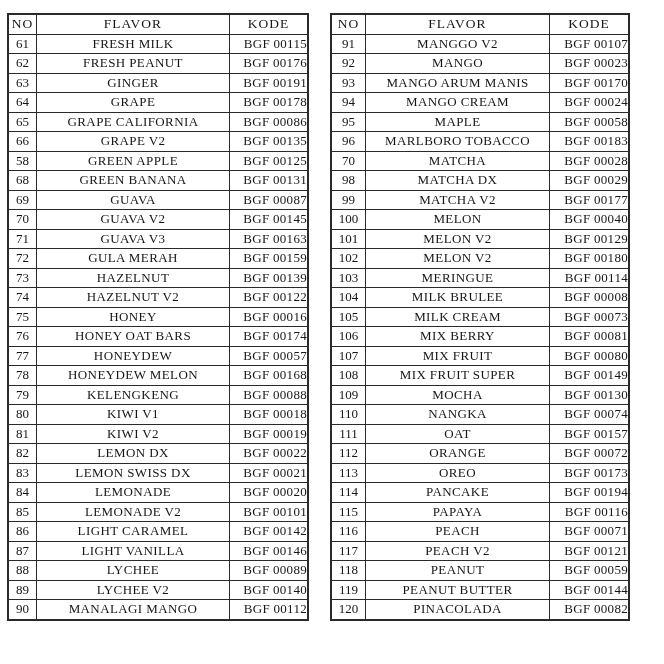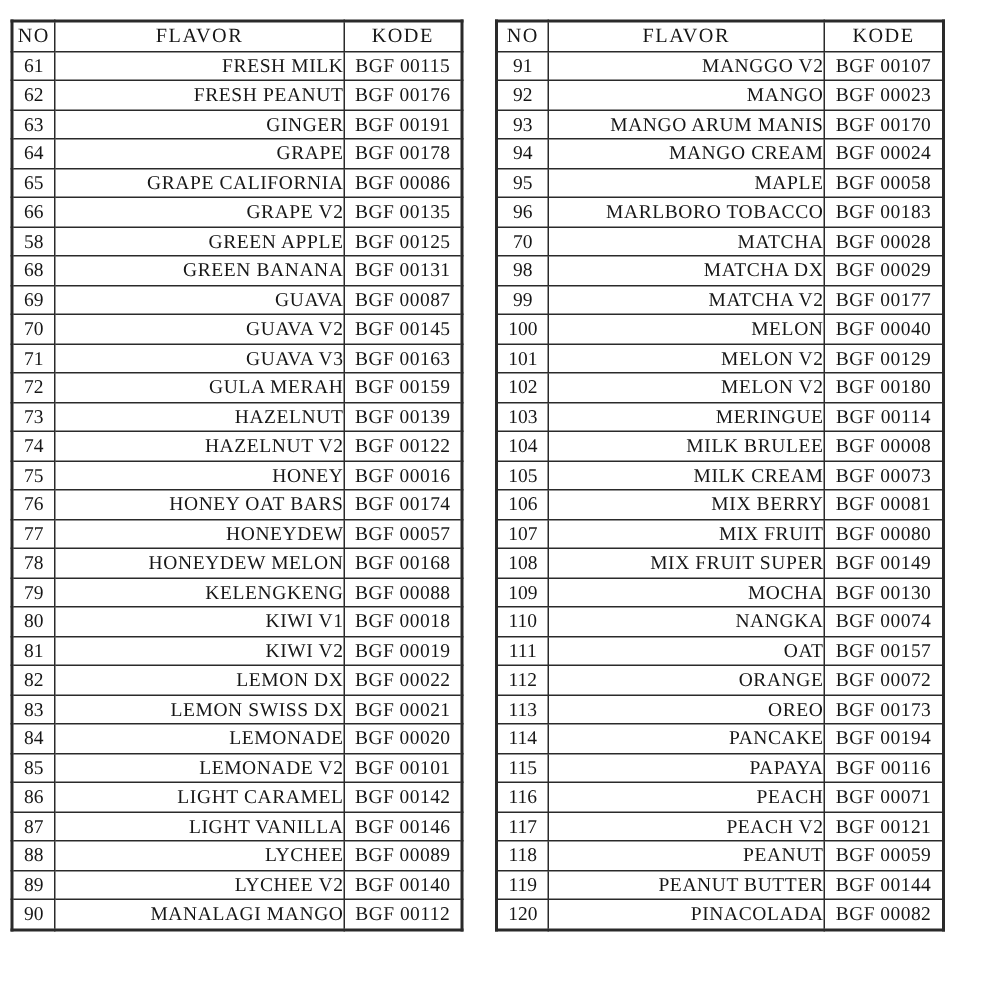--- a/index.html
+++ b/index.html
@@ -38,26 +38,26 @@
     overflow: hidden;
   }
   table.flavor-table th {
     font-weight: 400;
     text-align: center;
     font-size: 13.5px;
     letter-spacing: 1px;
   }
   td.col-no { text-align: center; }
   td.col-flavor {
-    text-align: right;
+    text-align: center;
     padding-left: 3px;
     letter-spacing: 0.4px;
   }
   td.col-kode {
-    text-align: center;
+    text-align: right;
     letter-spacing: 0.3px;
     margin-left: 40px;
   }
   
   .t-left  .col-no     { width: 27px; }
   .t-left  .col-flavor { width: 192px; }
   .t-left  .col-kode   { width: 77px; }
   
   .t-right .col-no     { width: 33px; }
   .t-right .col-flavor { width: 183px; }

